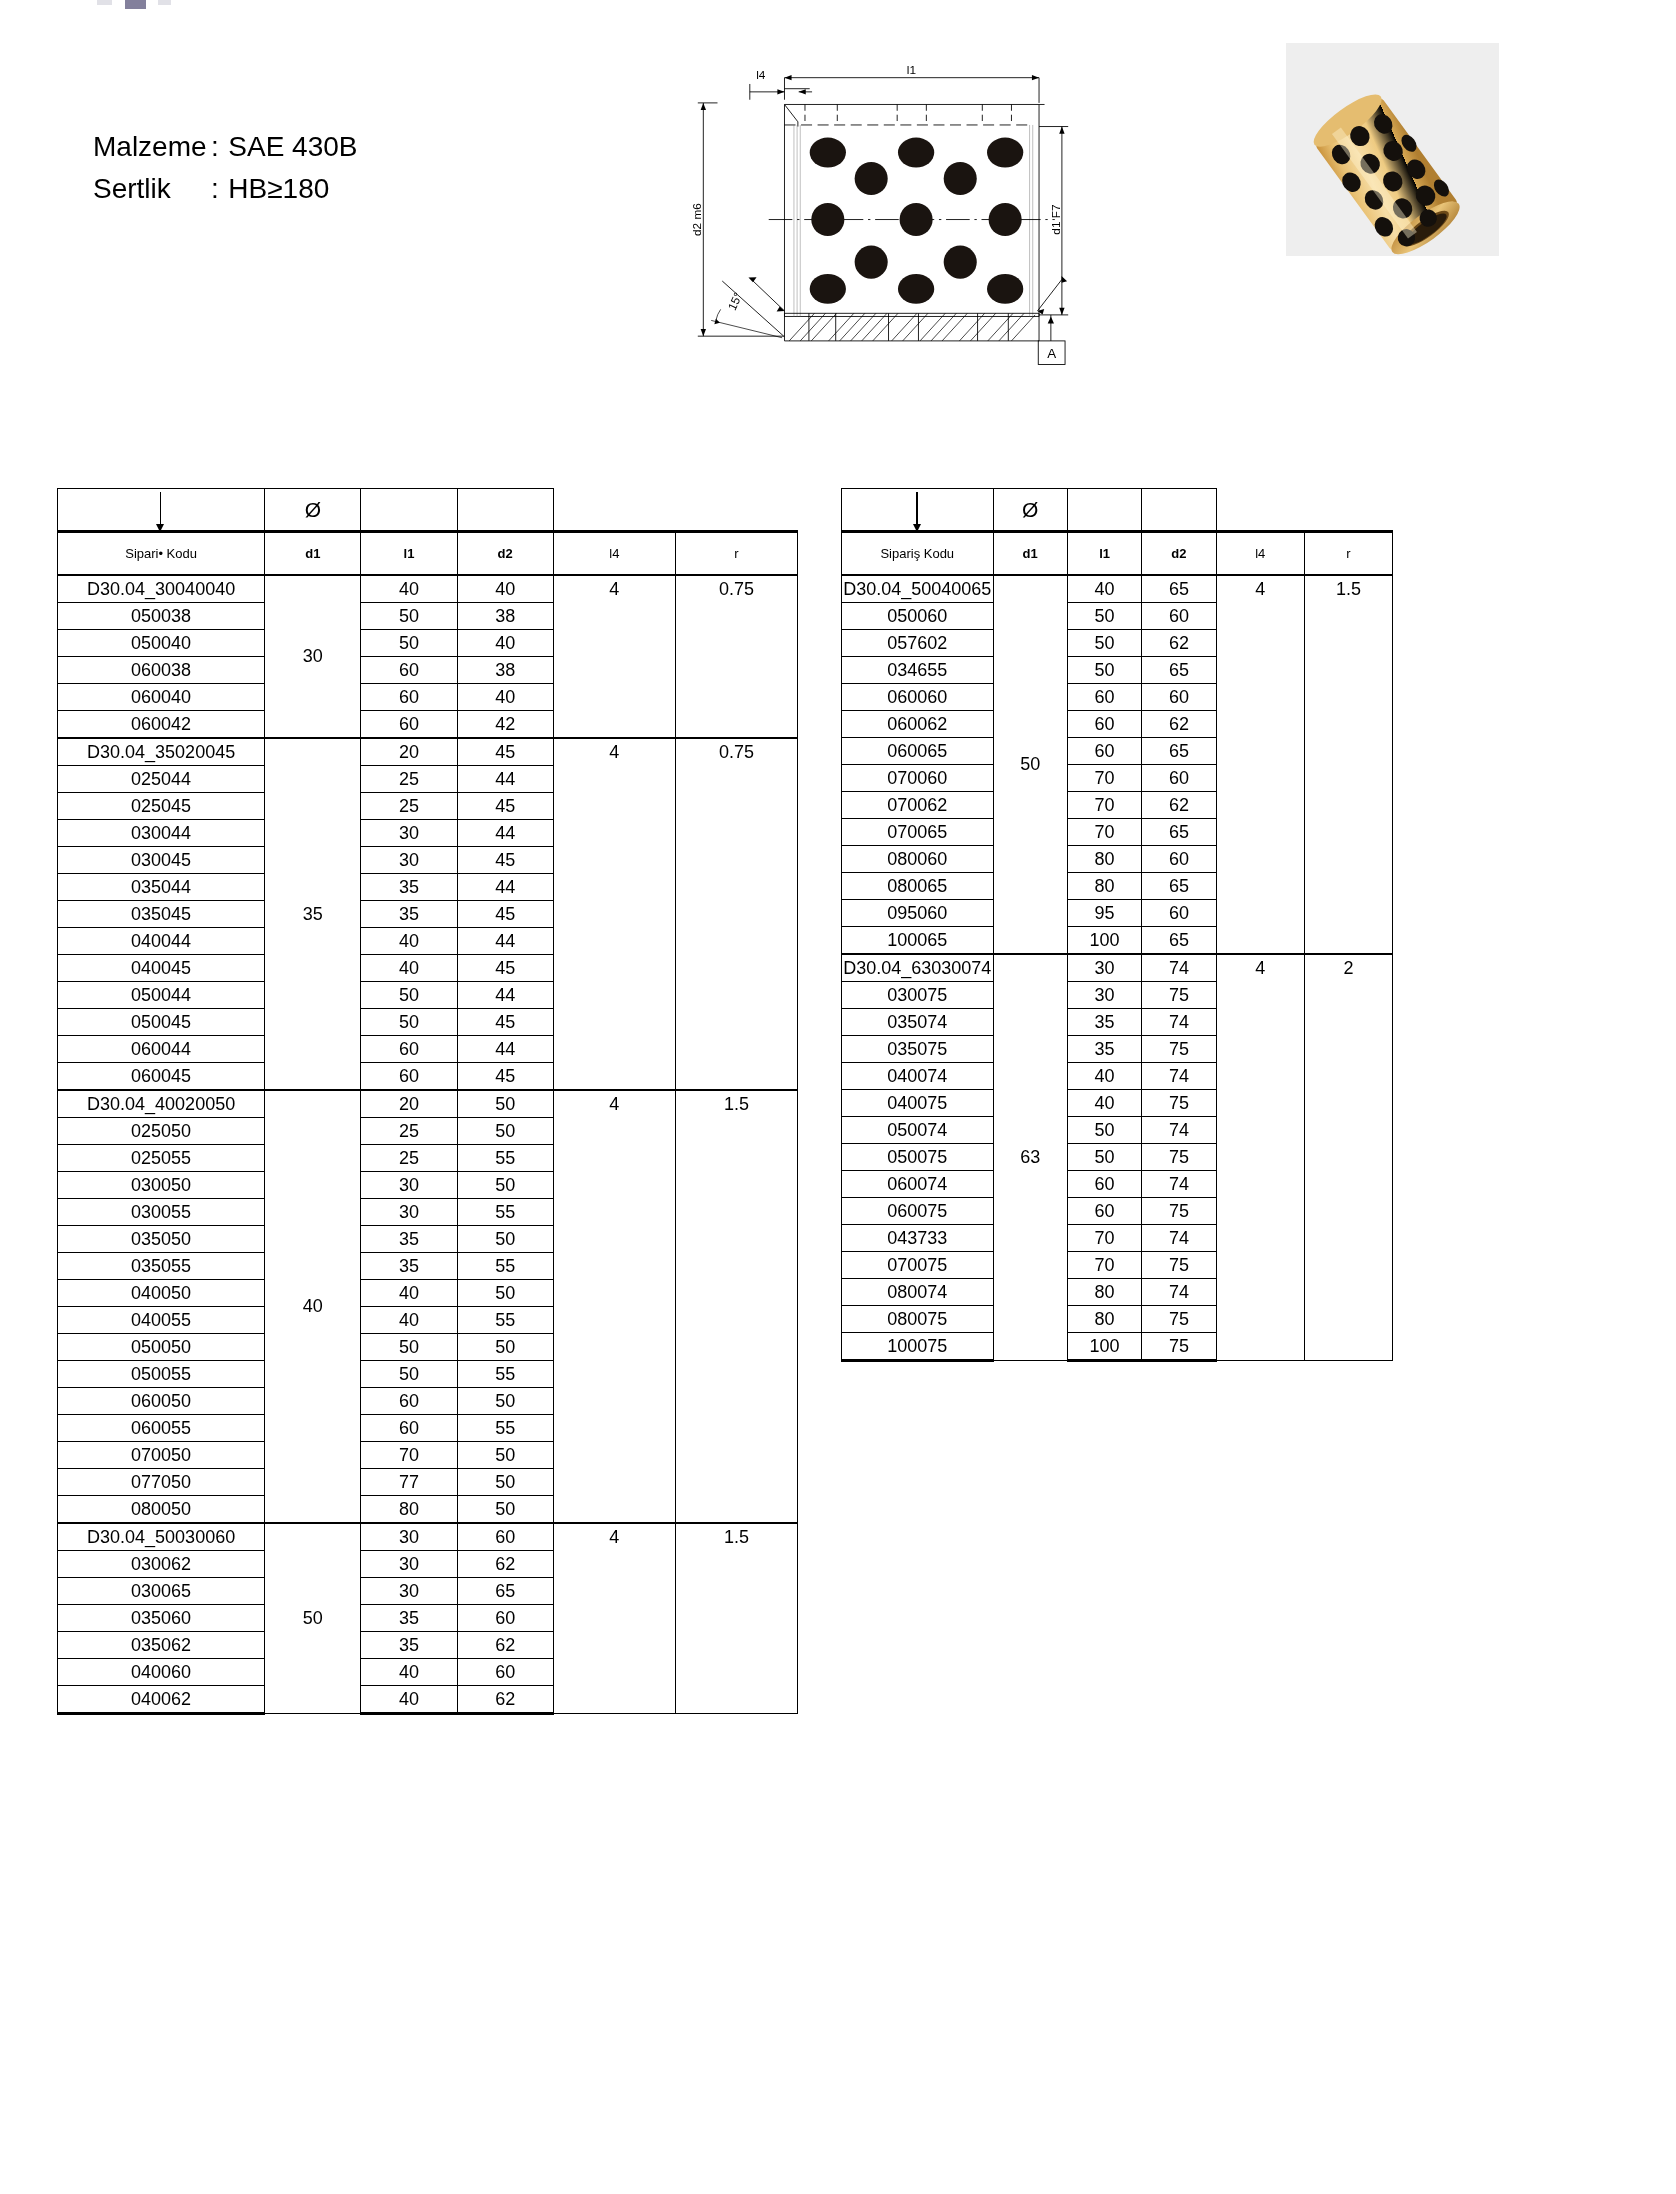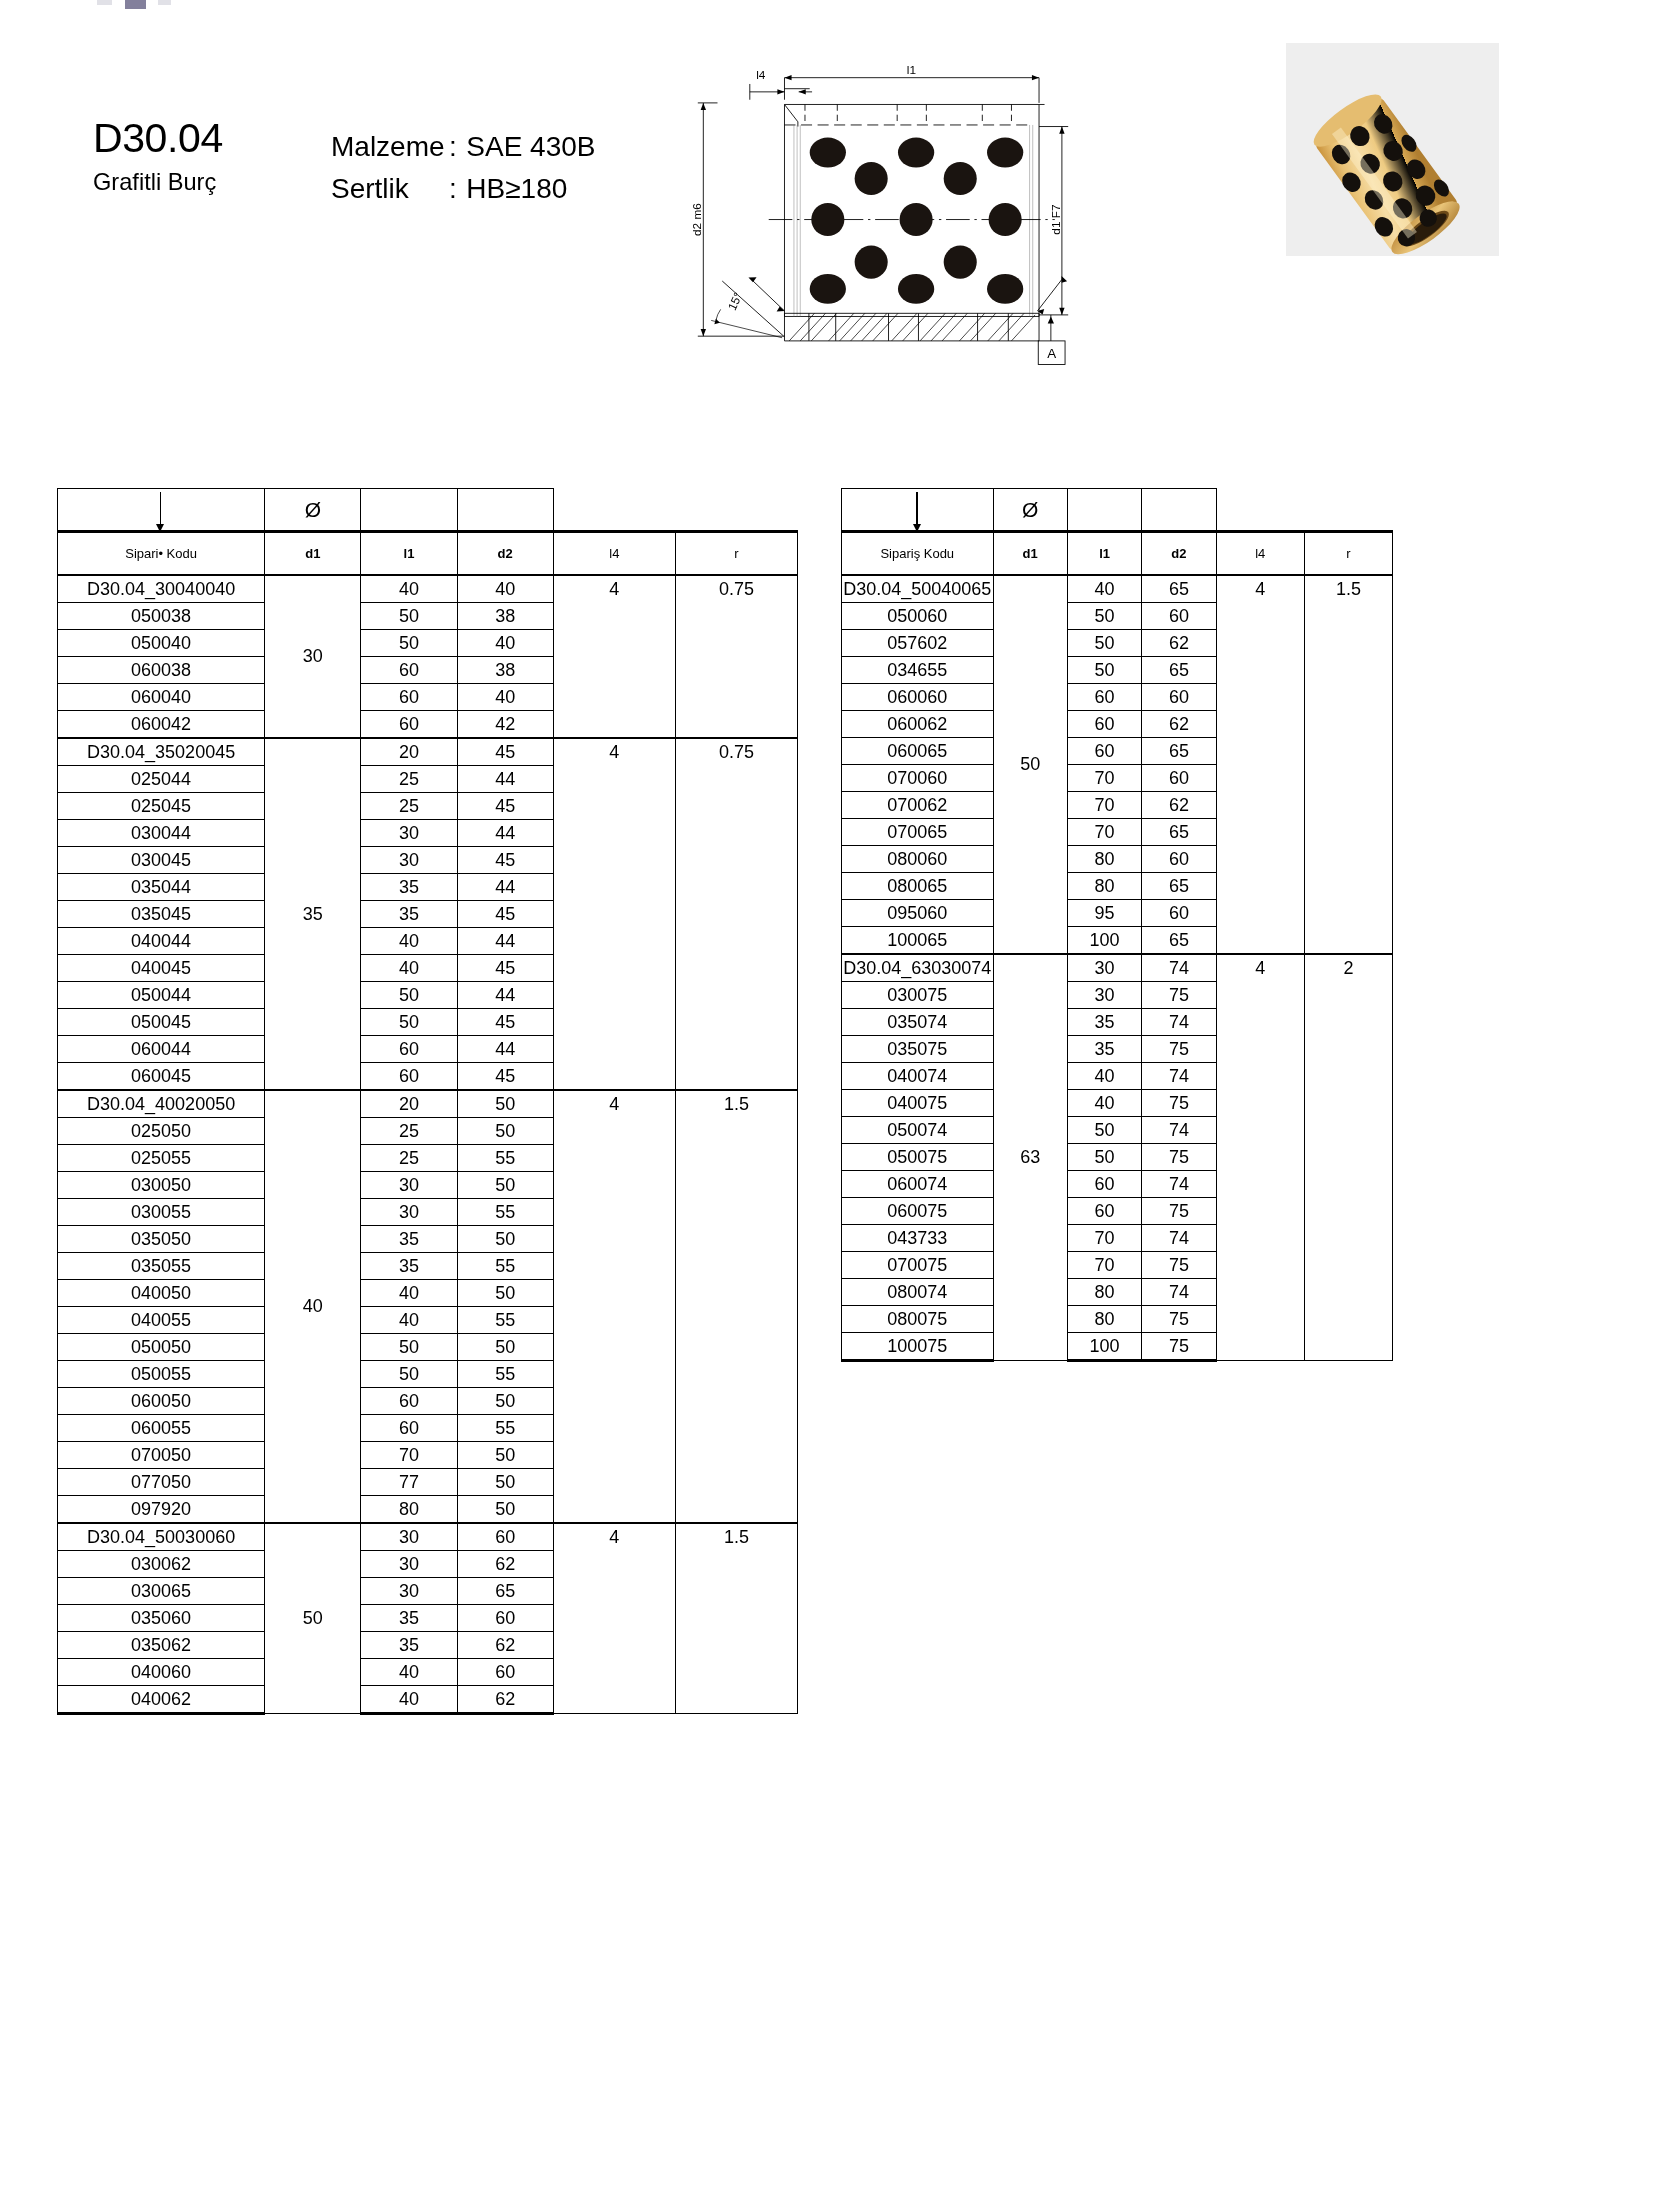--- a/index.html
+++ b/index.html
@@ -174,24 +174,20 @@
 </head>
 <body>
 
 <div id="top-artifact">
   <div class="a1"></div>
   <div class="a2"></div>
   <div class="a3"></div>
 </div>
 
 <div id="header-block">
-  <div id="title-col">
-    <div id="product-code">D30.04</div>
-    <div id="product-name">Grafitli Burç</div>
-  </div>
   <div id="spec-col">
     <div class="spec-row">
       <span class="spec-label">Malzeme</span>
       <span class="spec-sep">:</span>
       <span>SAE 430B</span>
     </div>
     <div class="spec-row">
       <span class="spec-label">Sertlik</span>
       <span class="spec-sep">:</span>
       <span>HB≥180</span>
@@ -591,21 +587,21 @@
           <td class="code-cell">070050</td>
           <td>70</td>
           <td>50</td>
         </tr>
         <tr class="">
           <td class="code-cell">077050</td>
           <td>77</td>
           <td>50</td>
         </tr>
         <tr class="">
-          <td class="code-cell">097920</td>
+          <td class="code-cell">080050</td>
           <td>80</td>
           <td>50</td>
         </tr>
         <tr class="group-start">
           <td class="code-cell">D30.04_50030060</td>
           <td rowspan="7">50</td>
           <td>30</td>
           <td>60</td>
           <td rowspan="7" style="vertical-align:top;padding-top:3.2px">4</td>
           <td rowspan="7" style="vertical-align:top;padding-top:3.2px">1.5</td>

